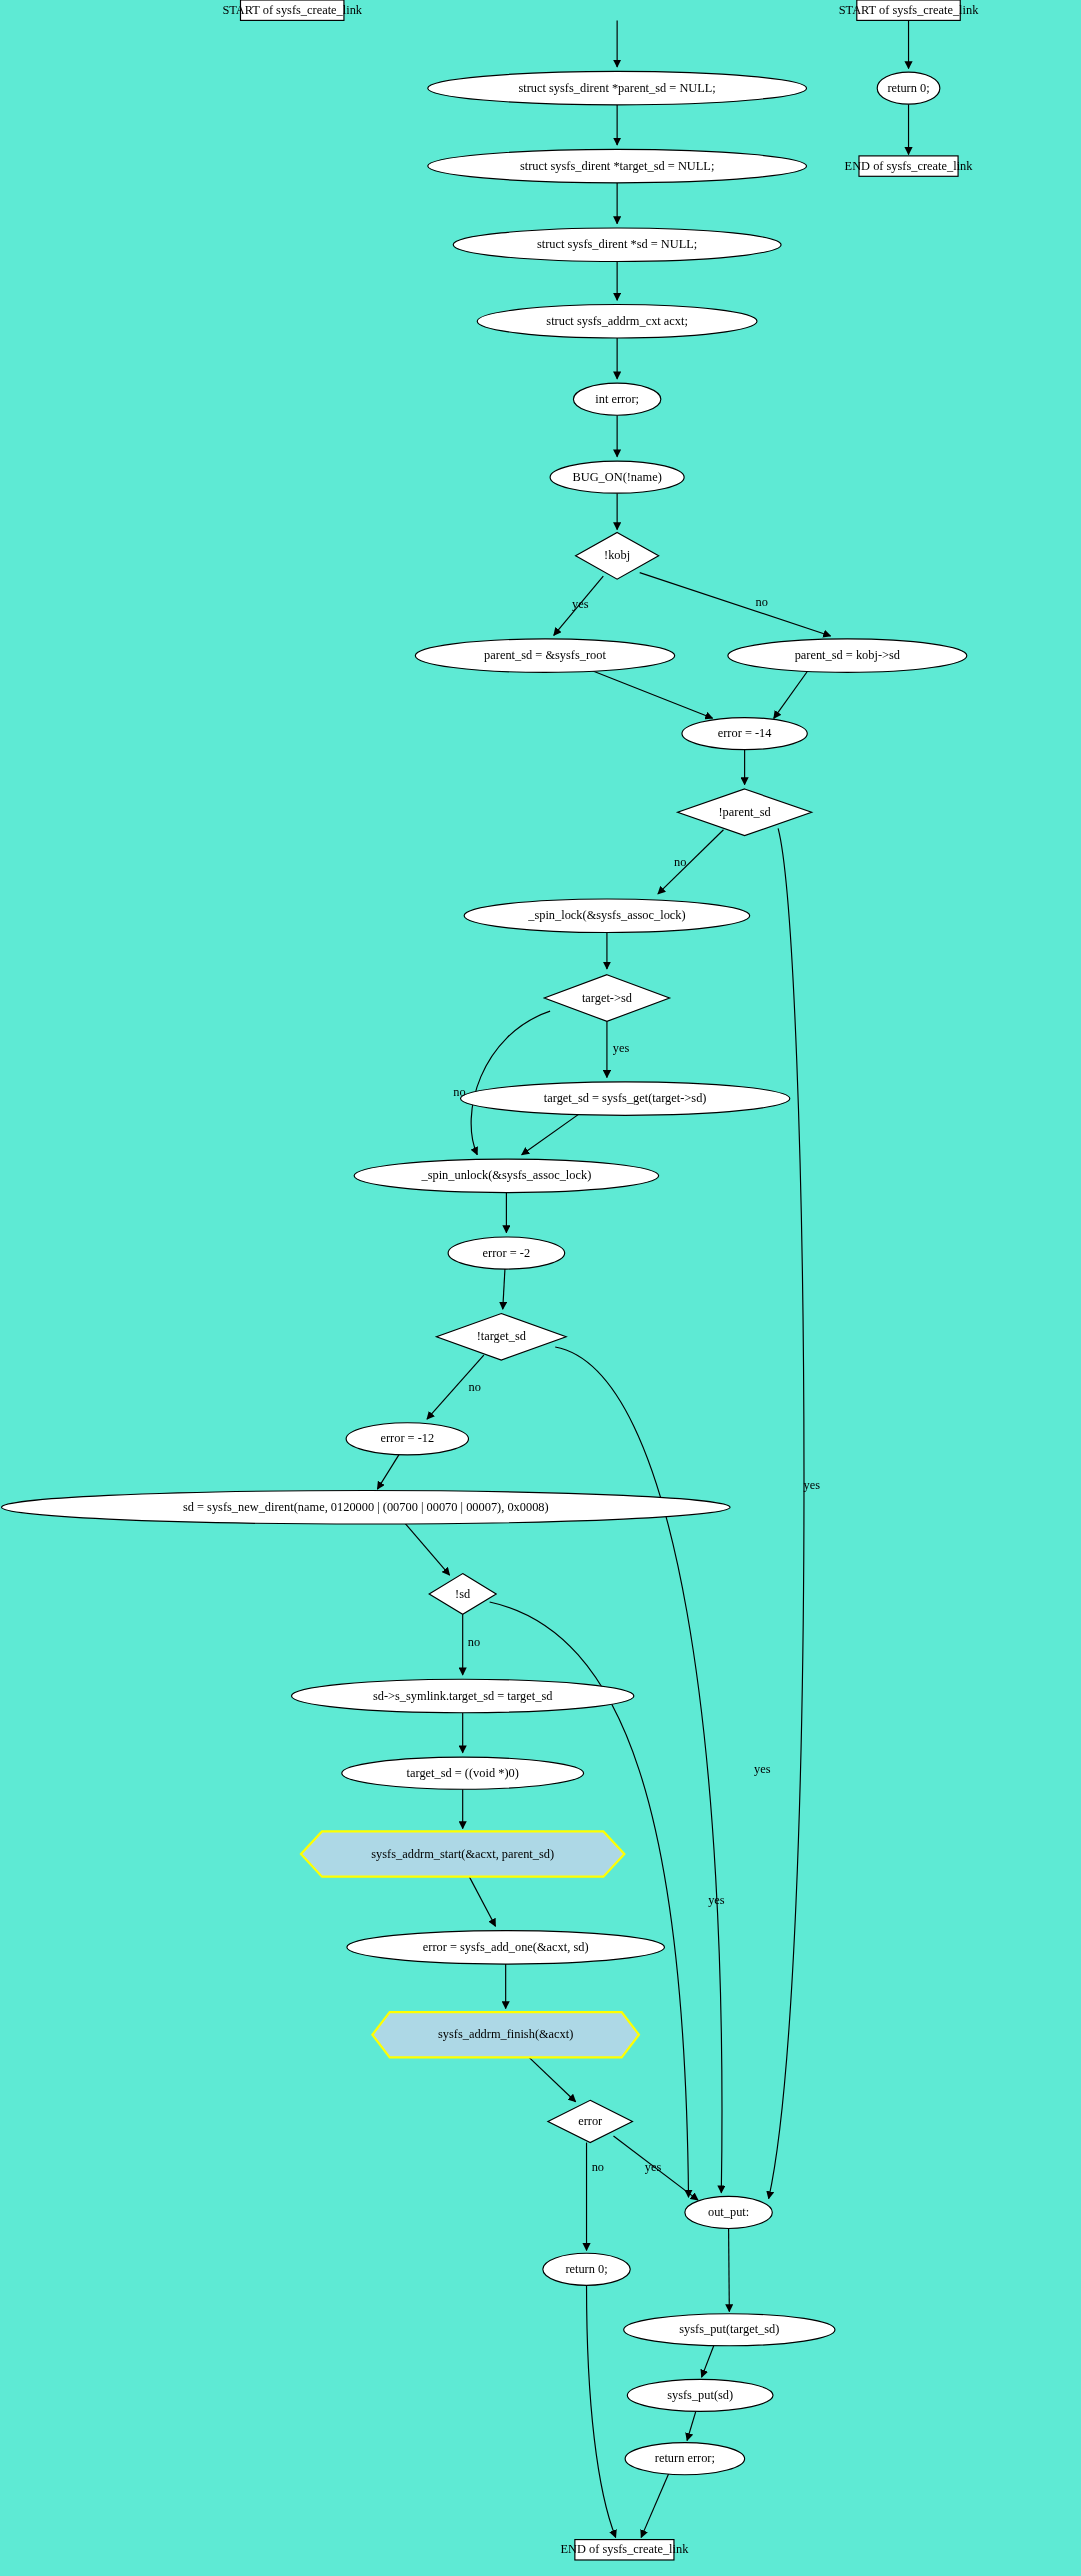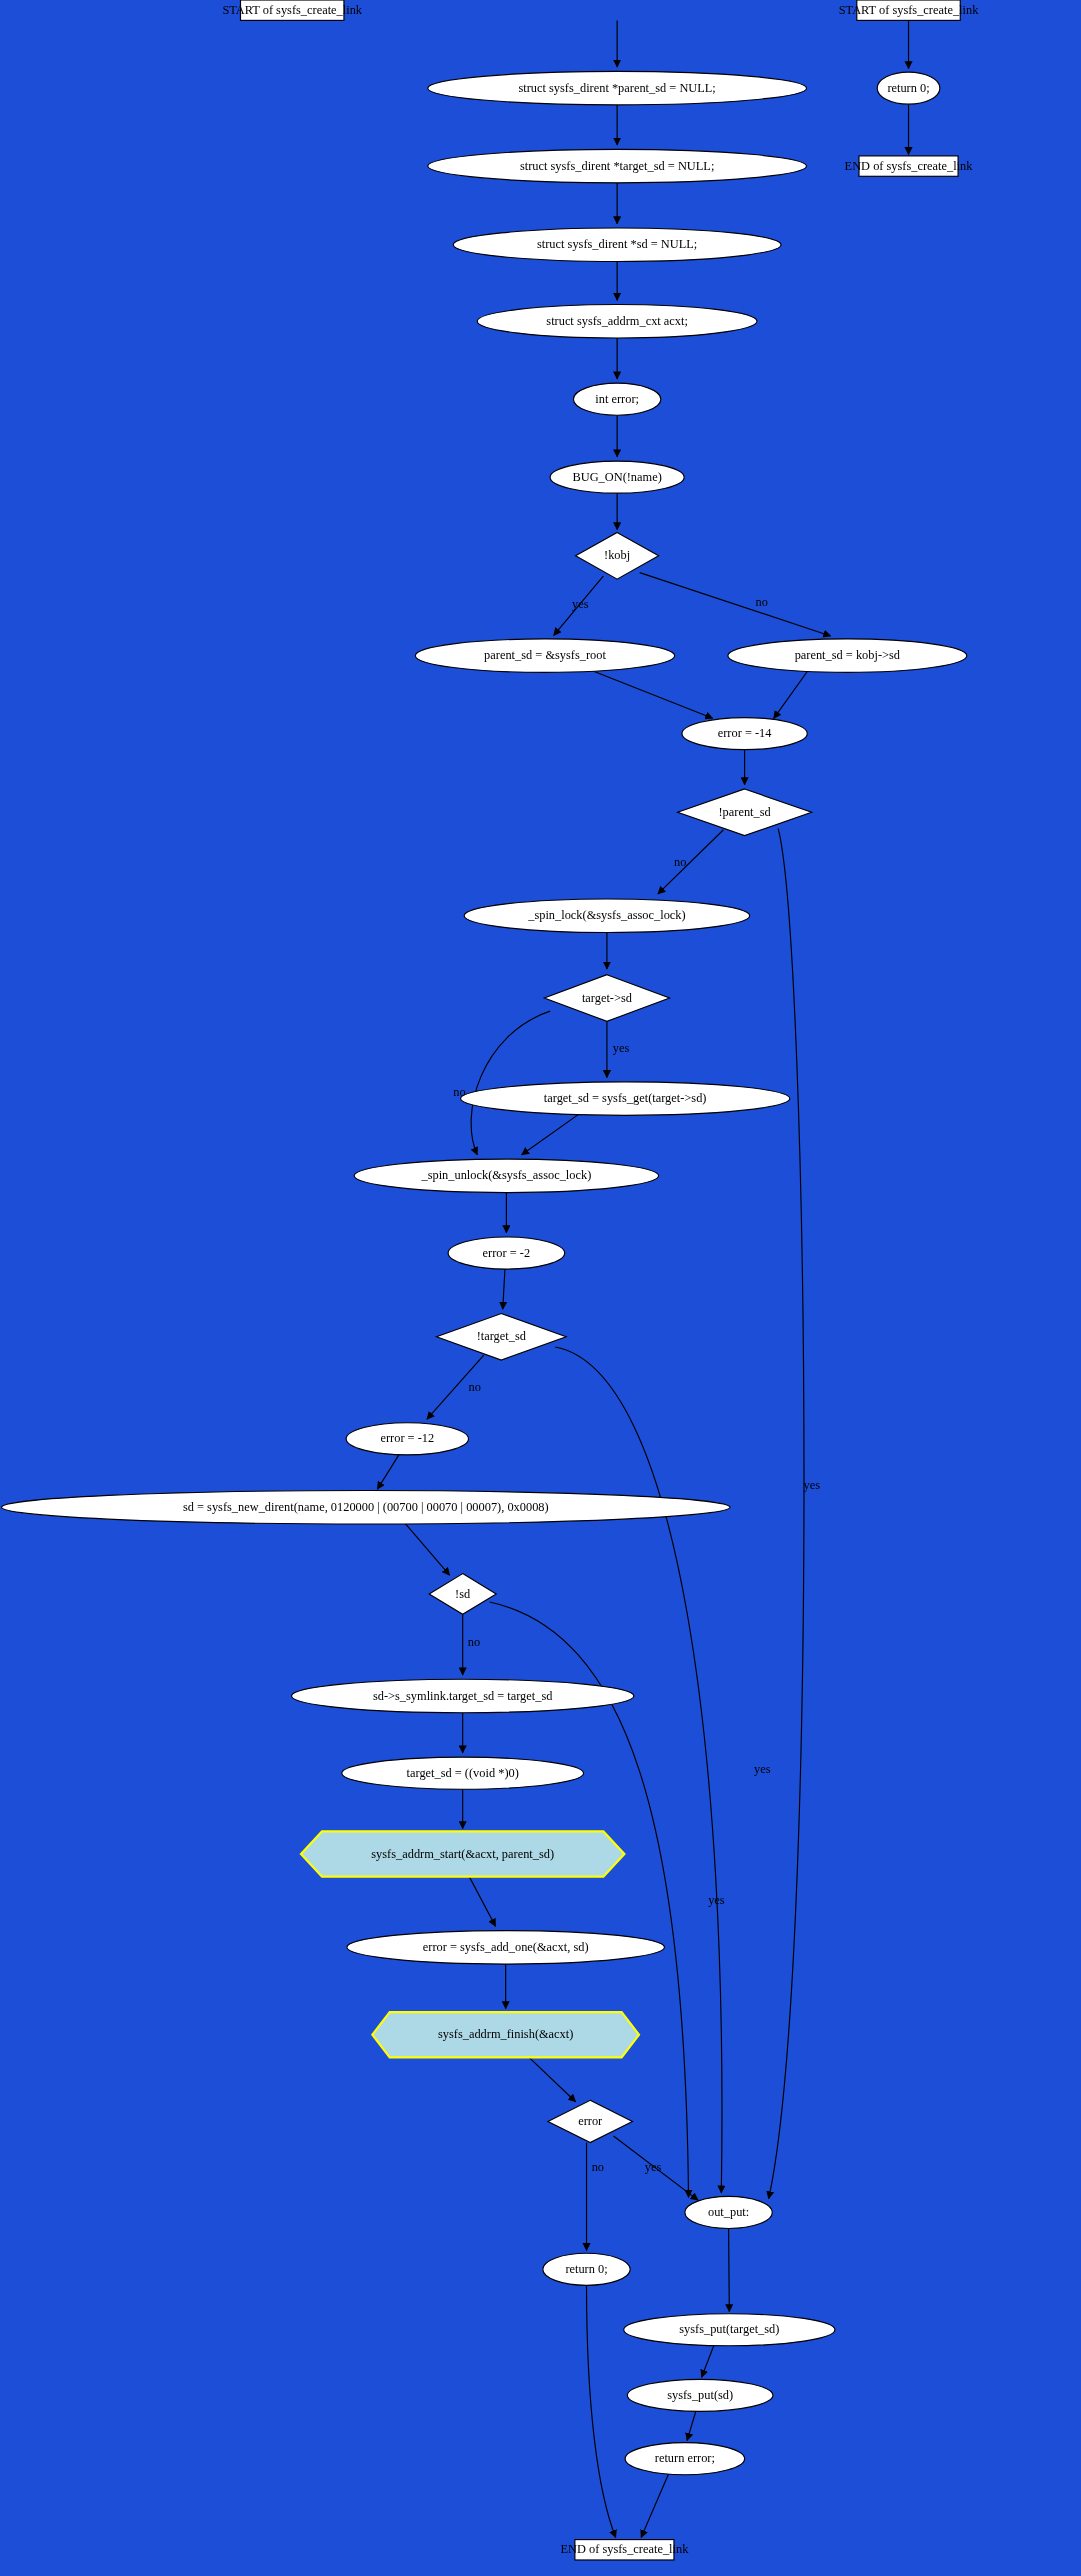--- a/index.html
+++ b/index.html
@@ -1,17 +1,17 @@
 <!DOCTYPE html>
 <html style="font-size:11.7px"><head>
 <meta charset="utf-8">
 <style>
   html,body{margin:0;padding:0;background:#ffffff;}
   body{font-family:"Liberation Serif", serif;}
-  #canvas{position:relative;width:1082px;height:2576px;background:#1d4ed8;overflow:hidden;}
+  #canvas{position:relative;width:1082px;height:2576px;background:#5eead4;overflow:hidden;}
   svg.flow{position:absolute;left:0;top:0;width:1082px;height:2576px;}
   .nodelabel{font-family:"Liberation Serif", serif; font-size:17px; fill:#000; text-anchor:middle; dominant-baseline:middle;}
   .edgelabel{font-family:"Liberation Serif", serif; font-size:17px; fill:#000; text-anchor:start; dominant-baseline:middle;}
   .shape{fill:#ffffff;stroke:#000000;stroke-width:1.6;}
   .shape-hl{fill:#ADD8E6;stroke:#FFFF00;stroke-width:3;}
   .edge{fill:none;stroke:#000000;stroke-width:1.6;}
 </style>
 </head>
 <body>
 

